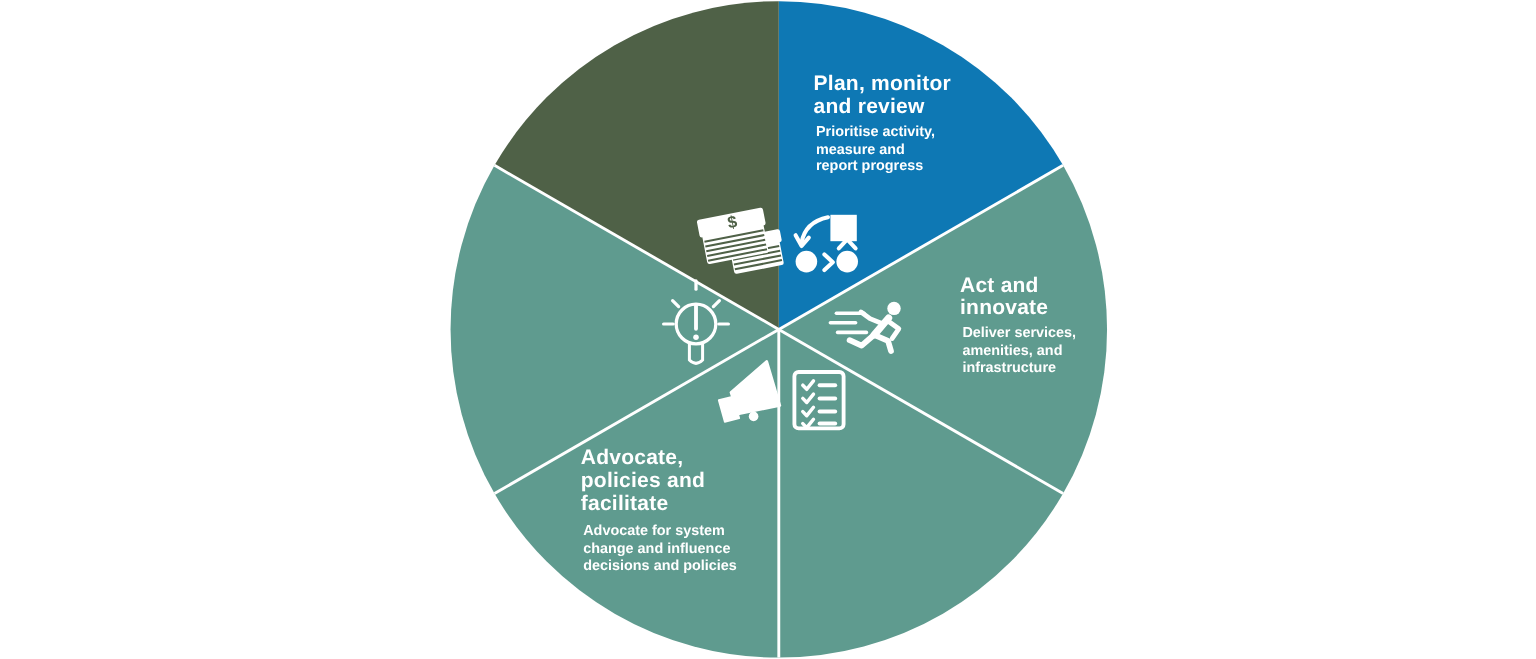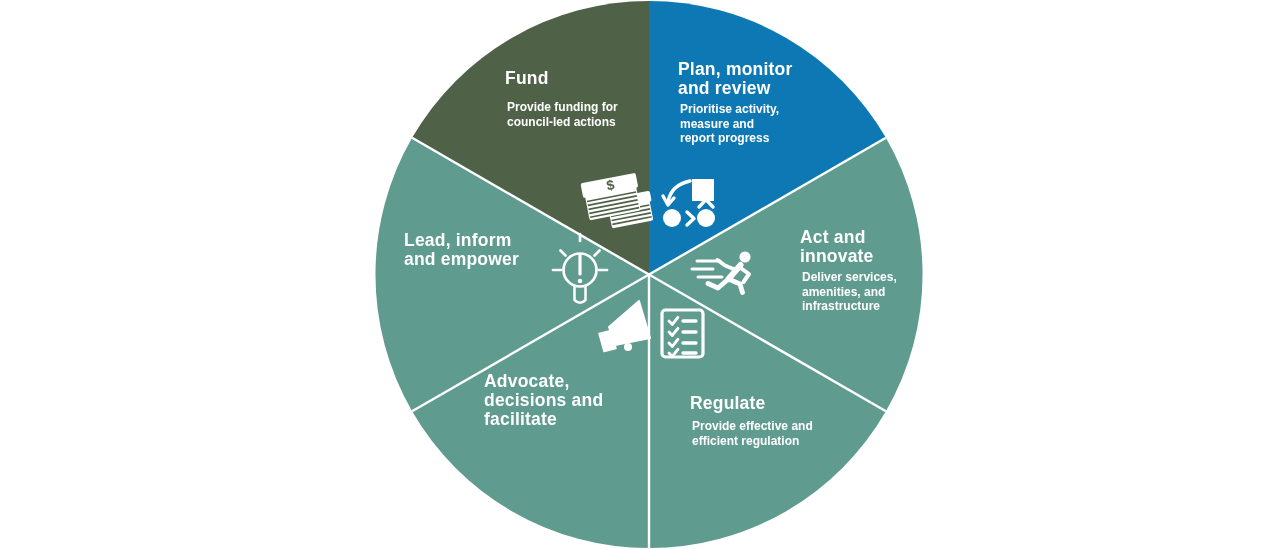--- a/index.html
+++ b/index.html
@@ -172,48 +172,31 @@
       <span class="ln">Act and</span>
       <span class="ln">innovate</span>
     </div>
     <div class="desc">
       <span class="ln">Deliver services,</span>
       <span class="ln">amenities, and</span>
       <span class="ln">infrastructure</span>
     </div>
   </div>
 
-  <div class="tblock" id="b-regulate" style="left:690px; top:394px;">
-    <div class="title">
-      <span class="ln">Regulate</span>
-    </div>
-    <div class="desc">
-      <span class="ln">Provide effective and</span>
-      <span class="ln">efficient regulation</span>
-    </div>
-  </div>
 
   <div class="tblock" id="b-advocate" style="left:484px; top:372px;">
     <div class="title">
       <span class="ln">Advocate,</span>
-      <span class="ln">decisions and</span>
+      <span class="ln">policies and</span>
       <span class="ln">facilitate</span>
     </div>
+    <div class="desc">
+      <span class="ln">Advocate for system</span>
+      <span class="ln">change and influence</span>
+      <span class="ln">decisions and policies</span>
+    </div>
   </div>
 
   <div class="tblock" id="b-lead" style="left:404px; top:231px;">
-    <div class="title">
-      <span class="ln">Lead, inform</span>
-      <span class="ln">and empower</span>
-    </div>
-  </div>
-
-  <div class="tblock" id="b-fund" style="left:505px; top:69px;">
-    <div class="title">
-      <span class="ln">Fund</span>
-    </div>
-    <div class="desc">
-      <span class="ln">Provide funding for</span>
-      <span class="ln">council-led actions</span>
-    </div>
-  </div>
+  </div>
+
 
 </div>
 
 </body></html>

